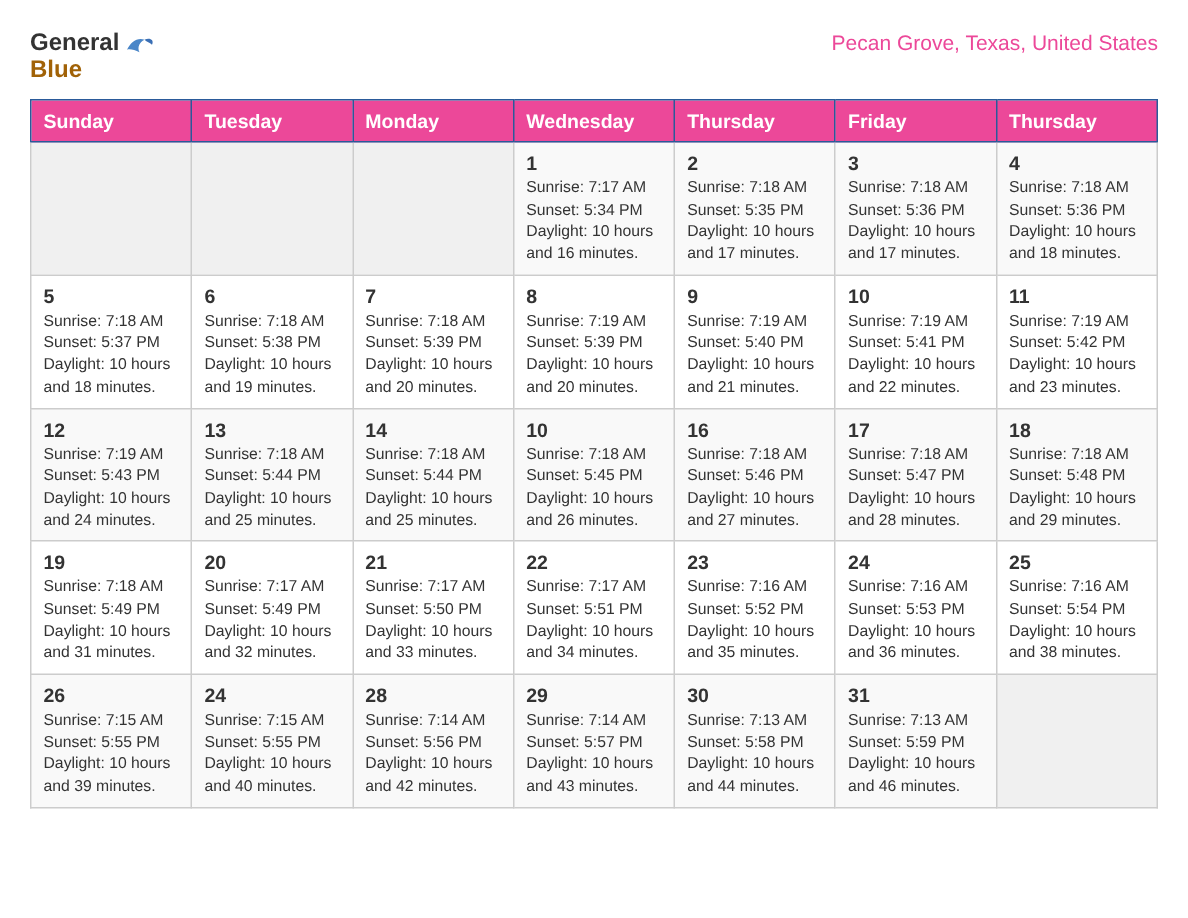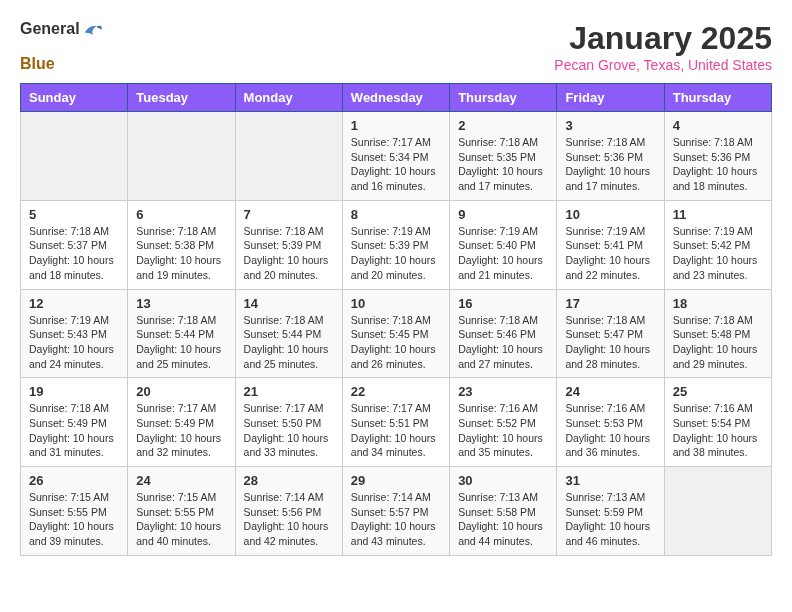--- a/index.html
+++ b/index.html
@@ -13,41 +13,40 @@
     .header-area {
       display: flex;
       justify-content: space-between;
       align-items: flex-start;
       margin-bottom: 10px;
     }
     .logo {
       display: flex;
       flex-direction: column;
       align-items: flex-start;
-      gap: 17px;
     }
     .title-area {
       text-align: right;
     }
     .month-title {
       font-size: 32px;
       font-weight: bold;
       color: #333;
     }
     .location {
       font-size: 14px;
       color: #ec4899;
     }
     .calendar {
       width: 100%;
       border-collapse: collapse;
       border: 1px solid #ccc;
     }
     .calendar th {
-      background-color: #8b5cf6;
+      background-color: #ec4899;
       color: #fff;
       text-align: left;
       padding: 6px 8px;
       font-size: 13px;
       border: 1px solid #2a5a9a;
     }
     .calendar td {
       vertical-align: top;
       padding: 6px 8px;
       border: 1px solid #ccc;
@@ -108,21 +107,20 @@
       <svg class="logo-bird" viewBox="0 0 24 18" xmlns="http://www.w3.org/2000/svg">
         <path d="M2 14 C5 8, 10 4, 16 6 C12 8, 10 12, 12 16 C8 14, 4 13, 2 14Z" fill="#4a86c8"></path>
         <path d="M16 6 C20 4, 24 6, 22 10 C20 8, 18 8, 16 6Z" fill="#3a6fb5"></path>
       </svg>
     </div>
     <div>
       <span class="logo-text-blue">Blue</span>
     </div>
   </div>
   <div class="title-area">
-    <div class="month-title">January 2025</div>
     <div class="location">Pecan Grove, Texas, United States</div>
   </div>
 </div>
 
 <table class="calendar">
   <thead>
     <tr>
       <th>Sunday</th>
       <th>Tuesday</th>
       <th>Monday</th>

